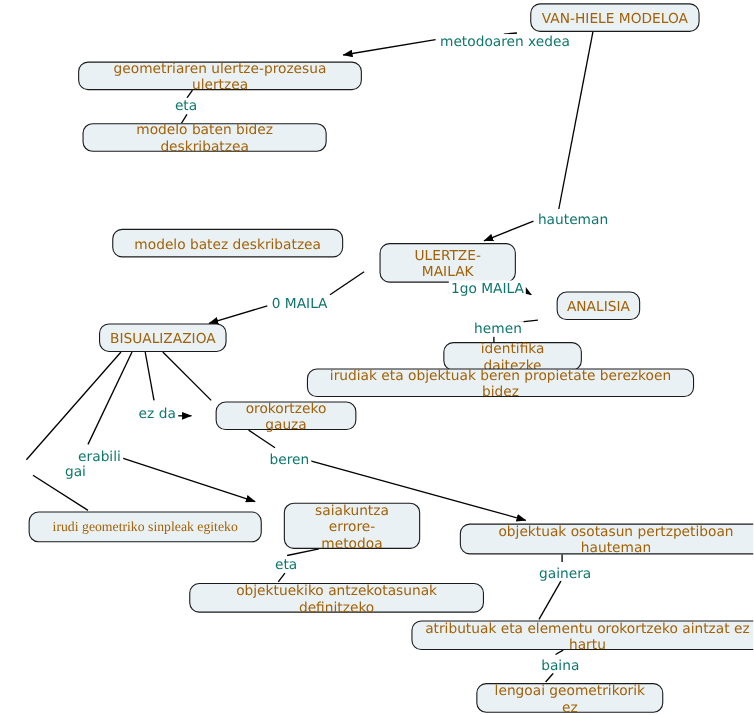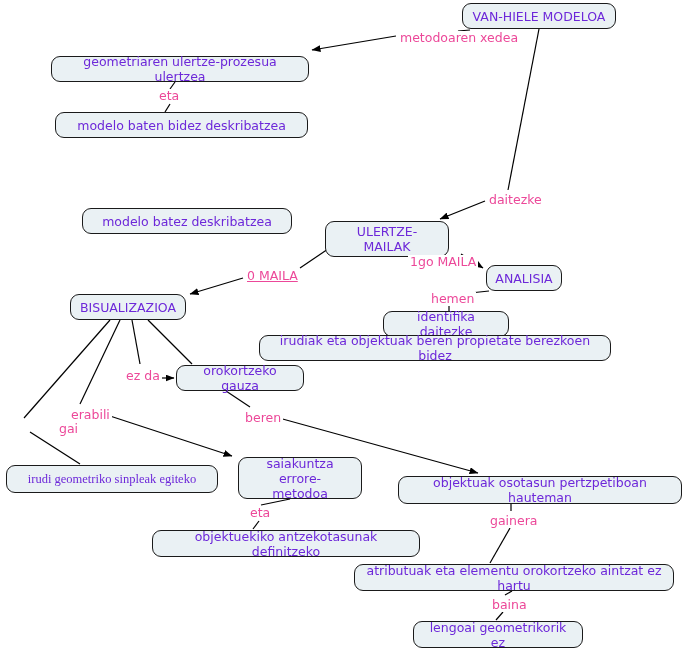--- a/index.html
+++ b/index.html
@@ -24,34 +24,35 @@
     width: 685px;
     height: 650px;
     pointer-events: none;
   }
   .node {
     position: absolute;
     box-sizing: border-box;
     background: #eaf1f4;
     border: 1px solid #1a1a1a;
     border-radius: 9px;
-    color: #6d28d9;
+    color: #a16207;
     font-size: 12.5px;
     line-height: 15px;
     display: flex;
     align-items: center;
     justify-content: center;
     text-align: center;
     padding: 2px 8px;
     white-space: pre-line;
     z-index: 2;
+    margin-left: 20px;
   }
   .link-label {
     position: absolute;
-    color: #ec4899;
+    color: #0f766e;
     font-size: 12.5px;
     line-height: 14px;
     background: #ffffff;
     padding: 0 2px;
     white-space: nowrap;
     z-index: 3;
   }
 </style>
 </head>
 <body>
@@ -87,41 +88,41 @@
       <line x1="290" y1="499" x2="261" y2="505" stroke="#000000" stroke-width="1.2"></line>
       <line x1="259" y1="521" x2="253" y2="529" stroke="#000000" stroke-width="1.2"></line>
       <line x1="511" y1="504" x2="511" y2="511" stroke="#000000" stroke-width="1.2"></line>
       <line x1="510" y1="528" x2="490" y2="563" stroke="#000000" stroke-width="1.2"></line>
       <line x1="512" y1="591" x2="505" y2="595" stroke="#000000" stroke-width="1.2"></line>
       <line x1="503" y1="612" x2="496" y2="620" stroke="#000000" stroke-width="1.2"></line>
     </svg>
   <div id="nodes-layer">
       <div class="node" style="left: 462px; top: 3px; width: 154px; height: 26px; background: rgb(234, 241, 244); border-color: rgb(26, 26, 26);">VAN-HIELE MODELOA</div>
       <div class="node" style="left: 51px; top: 56px; width: 258px; height: 26px; background: rgb(234, 241, 244); border-color: rgb(26, 26, 26);">geometriaren ulertze-prozesua ulertzea</div>
-      <div class="node" style="left: 55px; top: 112px; width: 253px; height: 26px; background: rgb(234, 241, 244); border-color: rgb(26, 26, 26);">modelo baten bidez deskribatzea</div>
+      <div class="node" style="left: 55px; top: 112px; width: 222px; height: 26px; background: rgb(234, 241, 244); border-color: rgb(26, 26, 26);">modelo baten bidez deskribatzea</div>
       <div class="node" style="left: 82px; top: 208px; width: 210px; height: 26px; background: rgb(234, 241, 244); border-color: rgb(26, 26, 26);">modelo batez deskribatzea</div>
       <div class="node" style="left: 325px; top: 221px; width: 124px; height: 36px; background: rgb(234, 241, 244); border-color: rgb(26, 26, 26); text-align: center;">ULERTZE-MAILAK</div>
       <div class="node" style="left: 486px; top: 265px; width: 76px; height: 26px; background: rgb(234, 241, 244); border-color: rgb(26, 26, 26);">ANALISIA</div>
       <div class="node" style="left: 70px; top: 294px; width: 116px; height: 26px; background: rgb(234, 241, 244); border-color: rgb(26, 26, 26);">BISUALIZAZIOA</div>
       <div class="node" style="left: 383px; top: 311px; width: 126px; height: 26px; background: rgb(234, 241, 244); border-color: rgb(26, 26, 26);">identifika daitezke</div>
       <div class="node" style="left: 259px; top: 335px; width: 352px; height: 26px; background: rgb(234, 241, 244); border-color: rgb(26, 26, 26);">irudiak eta objektuak beren propietate berezkoen bidez</div>
       <div class="node" style="left: 176px; top: 365px; width: 128px; height: 26px; background: rgb(234, 241, 244); border-color: rgb(26, 26, 26);">orokortzeko gauza</div>
       <div class="node" style="left: 6px; top: 465px; width: 212px; height: 28px; background: rgb(234, 241, 244); border-color: rgb(26, 26, 26); font-family: Liberation Serif, serif;">irudi geometriko sinpleak egiteko</div>
       <div class="node" style="left: 238px; top: 457px; width: 124px; height: 42px; background: rgb(234, 241, 244); border-color: rgb(26, 26, 26);">saiakuntza errore-
 metodoa</div>
       <div class="node" style="left: 398px; top: 476px; width: 284px; height: 28px; background: rgb(234, 241, 244); border-color: rgb(26, 26, 26);">objektuak osotasun pertzpetiboan hauteman</div>
       <div class="node" style="left: 152px; top: 530px; width: 268px; height: 27px; background: rgb(234, 241, 244); border-color: rgb(26, 26, 26);">objektuekiko antzekotasunak definitzeko</div>
       <div class="node" style="left: 354px; top: 564px; width: 320px; height: 27px; background: rgb(234, 241, 244); border-color: rgb(26, 26, 26);">atributuak eta elementu orokortzeko aintzat ez hartu</div>
       <div class="node" style="left: 413px; top: 621px; width: 170px; height: 27px; background: rgb(234, 241, 244); border-color: rgb(26, 26, 26);">lengoai geometrikorik ez</div>
     </div>
   <div id="labels-layer">
       <div class="link-label" style="left: 398px; top: 31px;">metodoaren xedea</div>
       <div class="link-label" style="left: 157px; top: 89px;">eta</div>
-      <div class="link-label" style="left: 487px; top: 193px;">daitezke</div>
-      <div class="link-label" style="left: 245px; top: 269px; text-decoration: underline;">0 MAILA</div>
+      <div class="link-label" style="left: 487px; top: 193px;">hauteman</div>
+      <div class="link-label" style="left: 245px; top: 269px;">0 MAILA</div>
       <div class="link-label" style="left: 408px; top: 255px;">1go MAILA</div>
       <div class="link-label" style="left: 429px; top: 292px;">hemen</div>
       <div class="link-label" style="left: 124px; top: 369px;">ez da</div>
       <div class="link-label" style="left: 16px; top: 422px; margin-left: 41px;">gai</div>
       <div class="link-label" style="left: 69px; top: 408px;">erabili</div>
       <div class="link-label" style="left: 243px; top: 411px;">beren</div>
       <div class="link-label" style="left: 248px; top: 506px;">eta</div>
       <div class="link-label" style="left: 488px; top: 514px;">gainera</div>
       <div class="link-label" style="left: 490px; top: 598px;">baina</div>
     </div>

